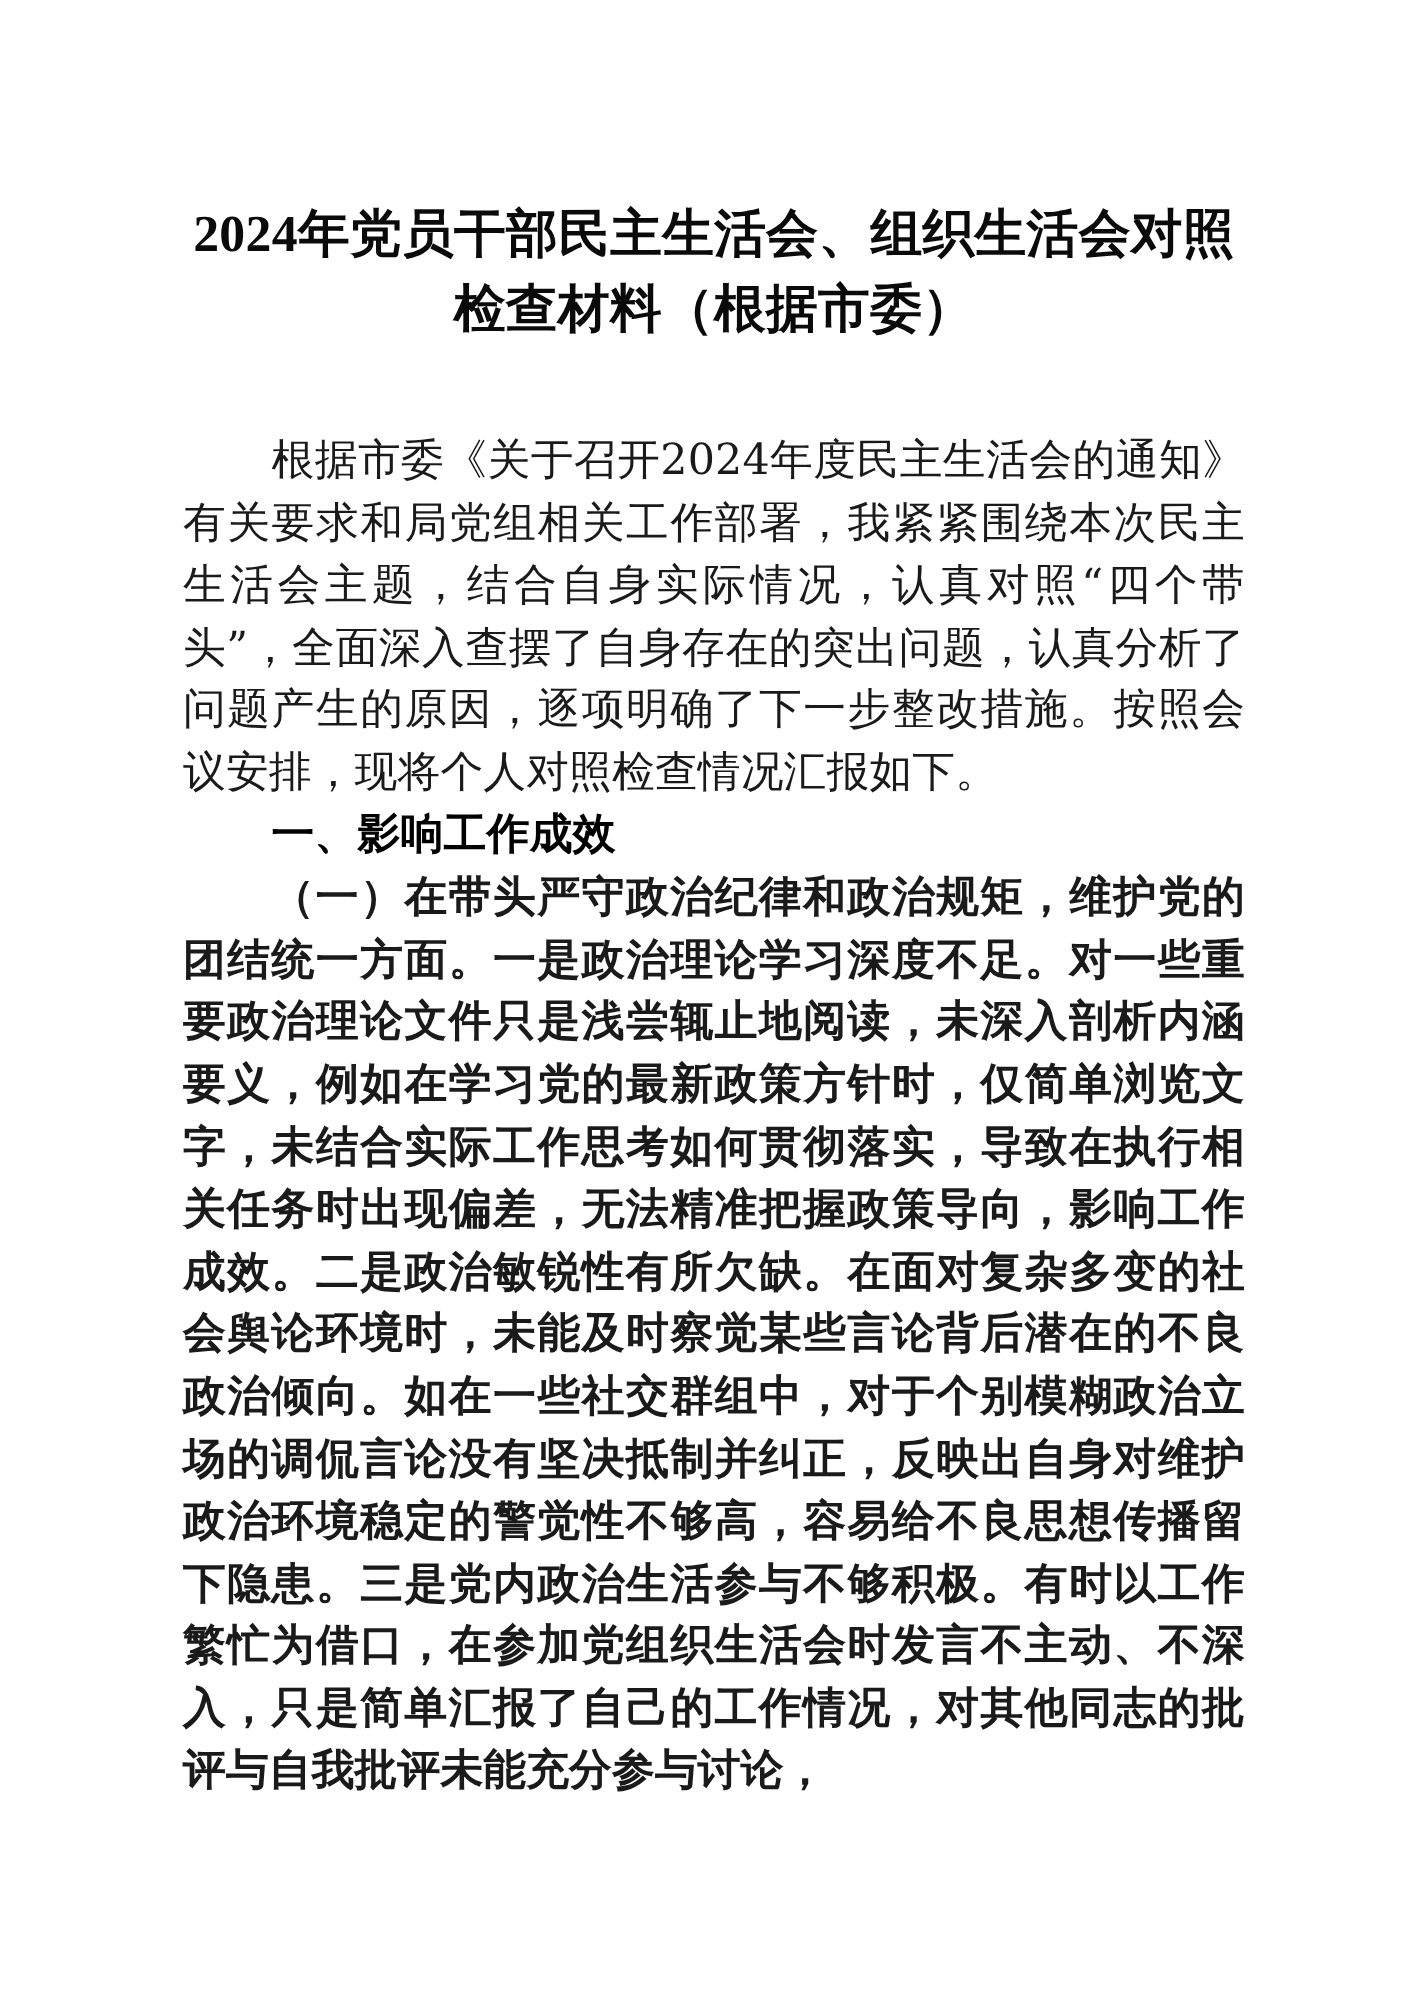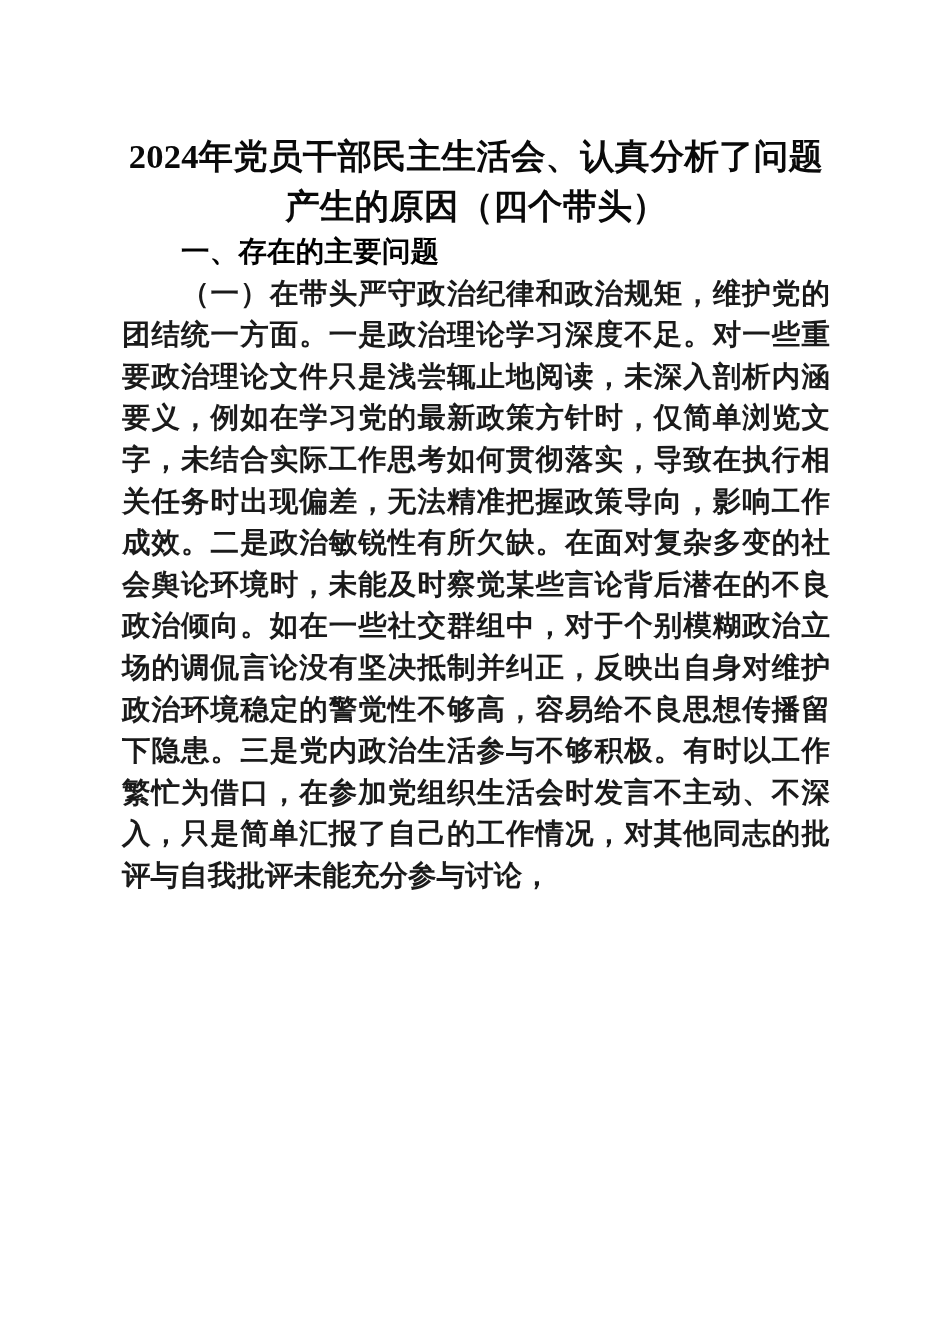--- a/index.html
+++ b/index.html
@@ -74,21 +74,22 @@
     margin-top: 0;
     font-weight: bold;
   }
 </style>
 </head>
 <body>
 
 <div class="page">
   <div class="content">
 
-    <h1 class="doc-title">2024年党员干部民主生活会、认真分析了问题产生的原因（四个带头）</h1>
+    <h1 class="doc-title">2024年党员干部民主生活会、组织生活会对照检查材料（根据市委）</h1>
 
+    <p class="para first">根据市委《关于召开2024年度民主生活会的通知》有关要求和局党组相关工作部署，我紧紧围绕本次民主生活会主题，结合自身实际情况，认真对照“四个带头”，全面深入查摆了自身存在的突出问题，认真分析了问题产生的原因，逐项明确了下一步整改措施。按照会议安排，现将个人对照检查情况汇报如下。</p>
 
-    <h2 class="h1-cn">一、存在的主要问题</h2>
+    <h2 class="h1-cn">一、影响工作成效</h2>
 
     <p class="para body-flow">（一）在带头严守政治纪律和政治规矩，维护党的团结统一方面。一是政治理论学习深度不足。对一些重要政治理论文件只是浅尝辄止地阅读，未深入剖析内涵要义，例如在学习党的最新政策方针时，仅简单浏览文字，未结合实际工作思考如何贯彻落实，导致在执行相关任务时出现偏差，无法精准把握政策导向，影响工作成效。二是政治敏锐性有所欠缺。在面对复杂多变的社会舆论环境时，未能及时察觉某些言论背后潜在的不良政治倾向。如在一些社交群组中，对于个别模糊政治立场的调侃言论没有坚决抵制并纠正，反映出自身对维护政治环境稳定的警觉性不够高，容易给不良思想传播留下隐患。三是党内政治生活参与不够积极。有时以工作繁忙为借口，在参加党组织生活会时发言不主动、不深入，只是简单汇报了自己的工作情况，对其他同志的批评与自我批评未能充分参与讨论，</p>
 
   </div>
 </div>
 
 </body></html>

